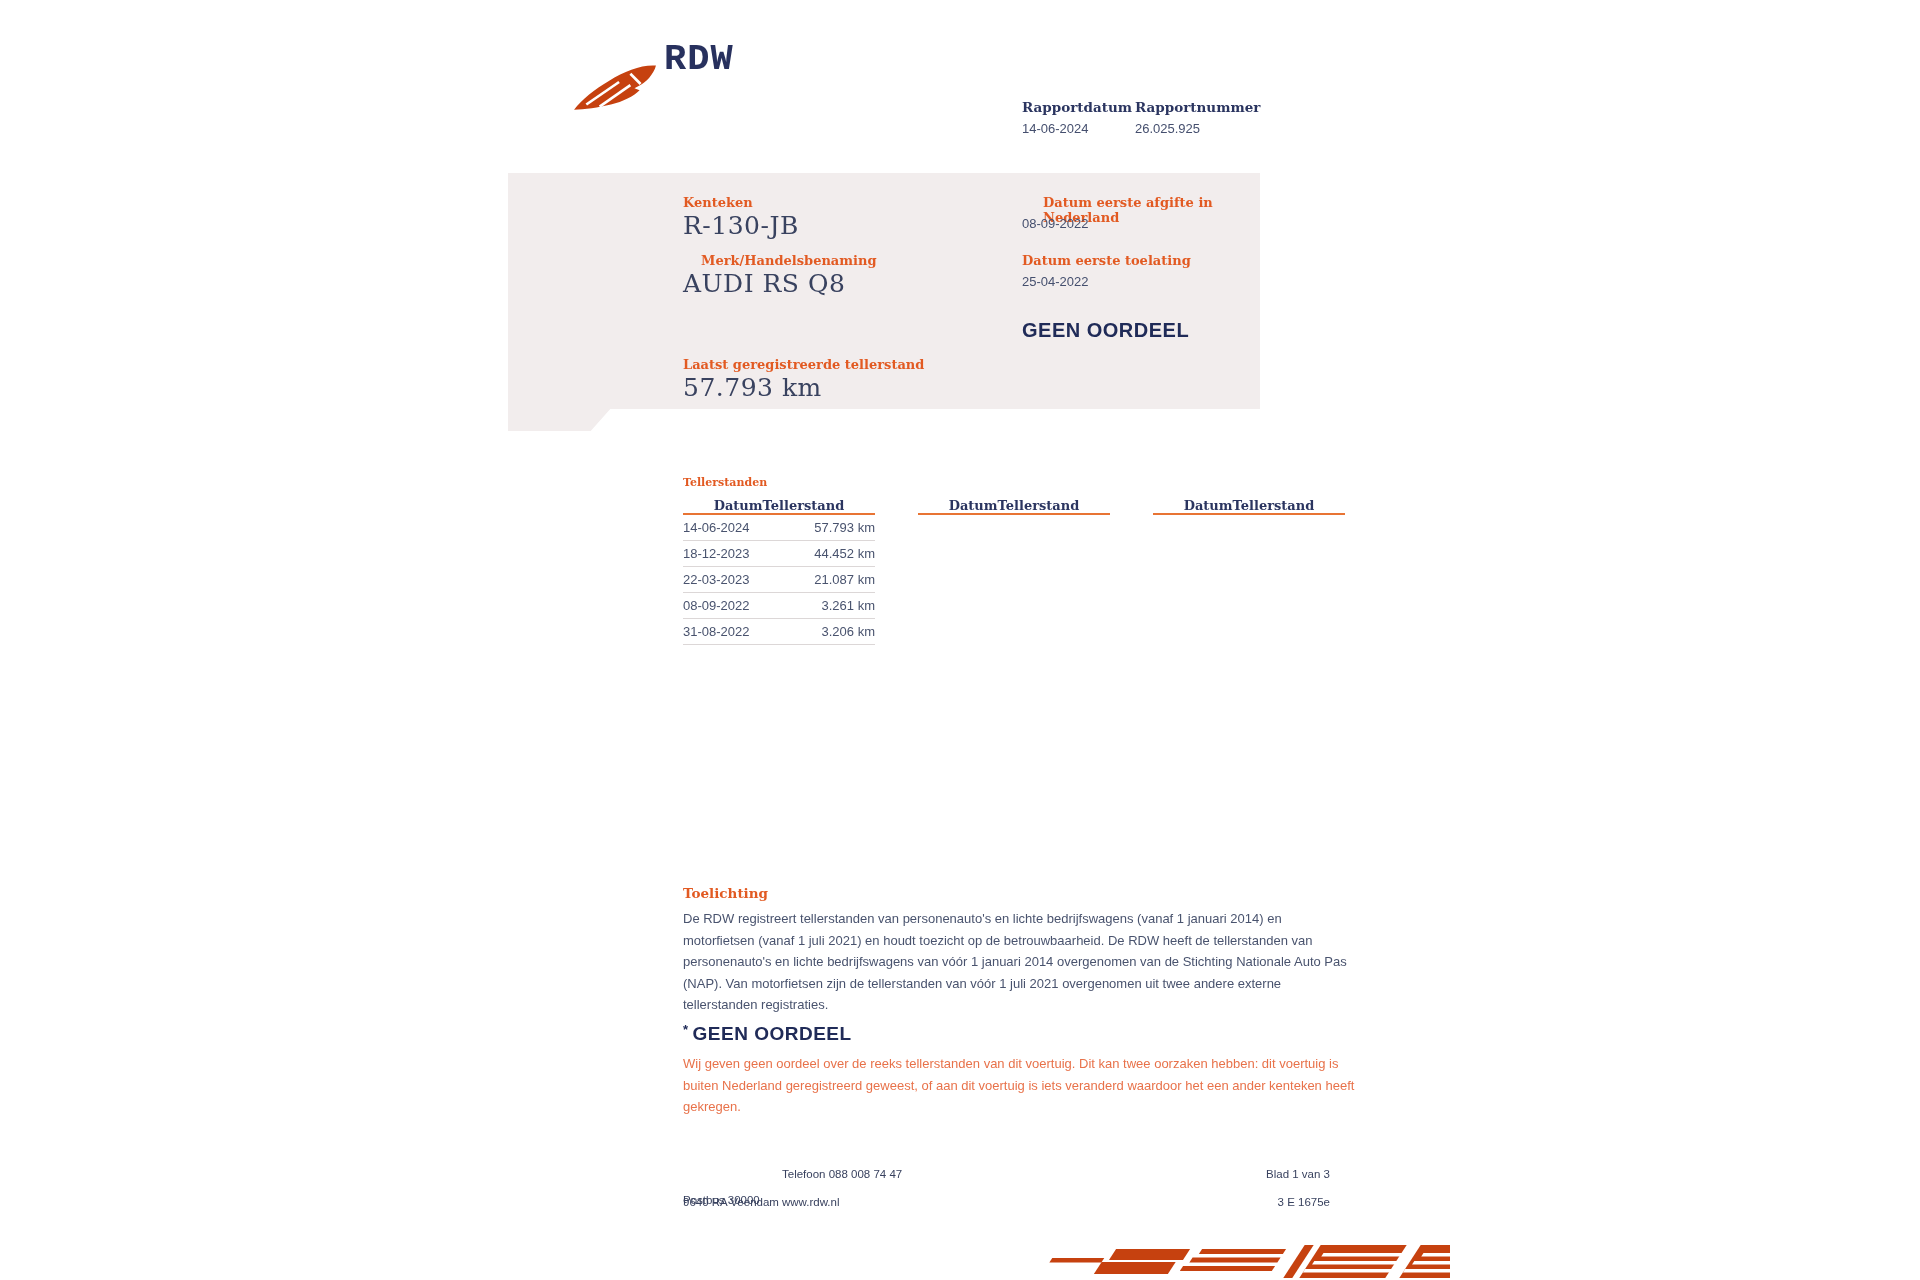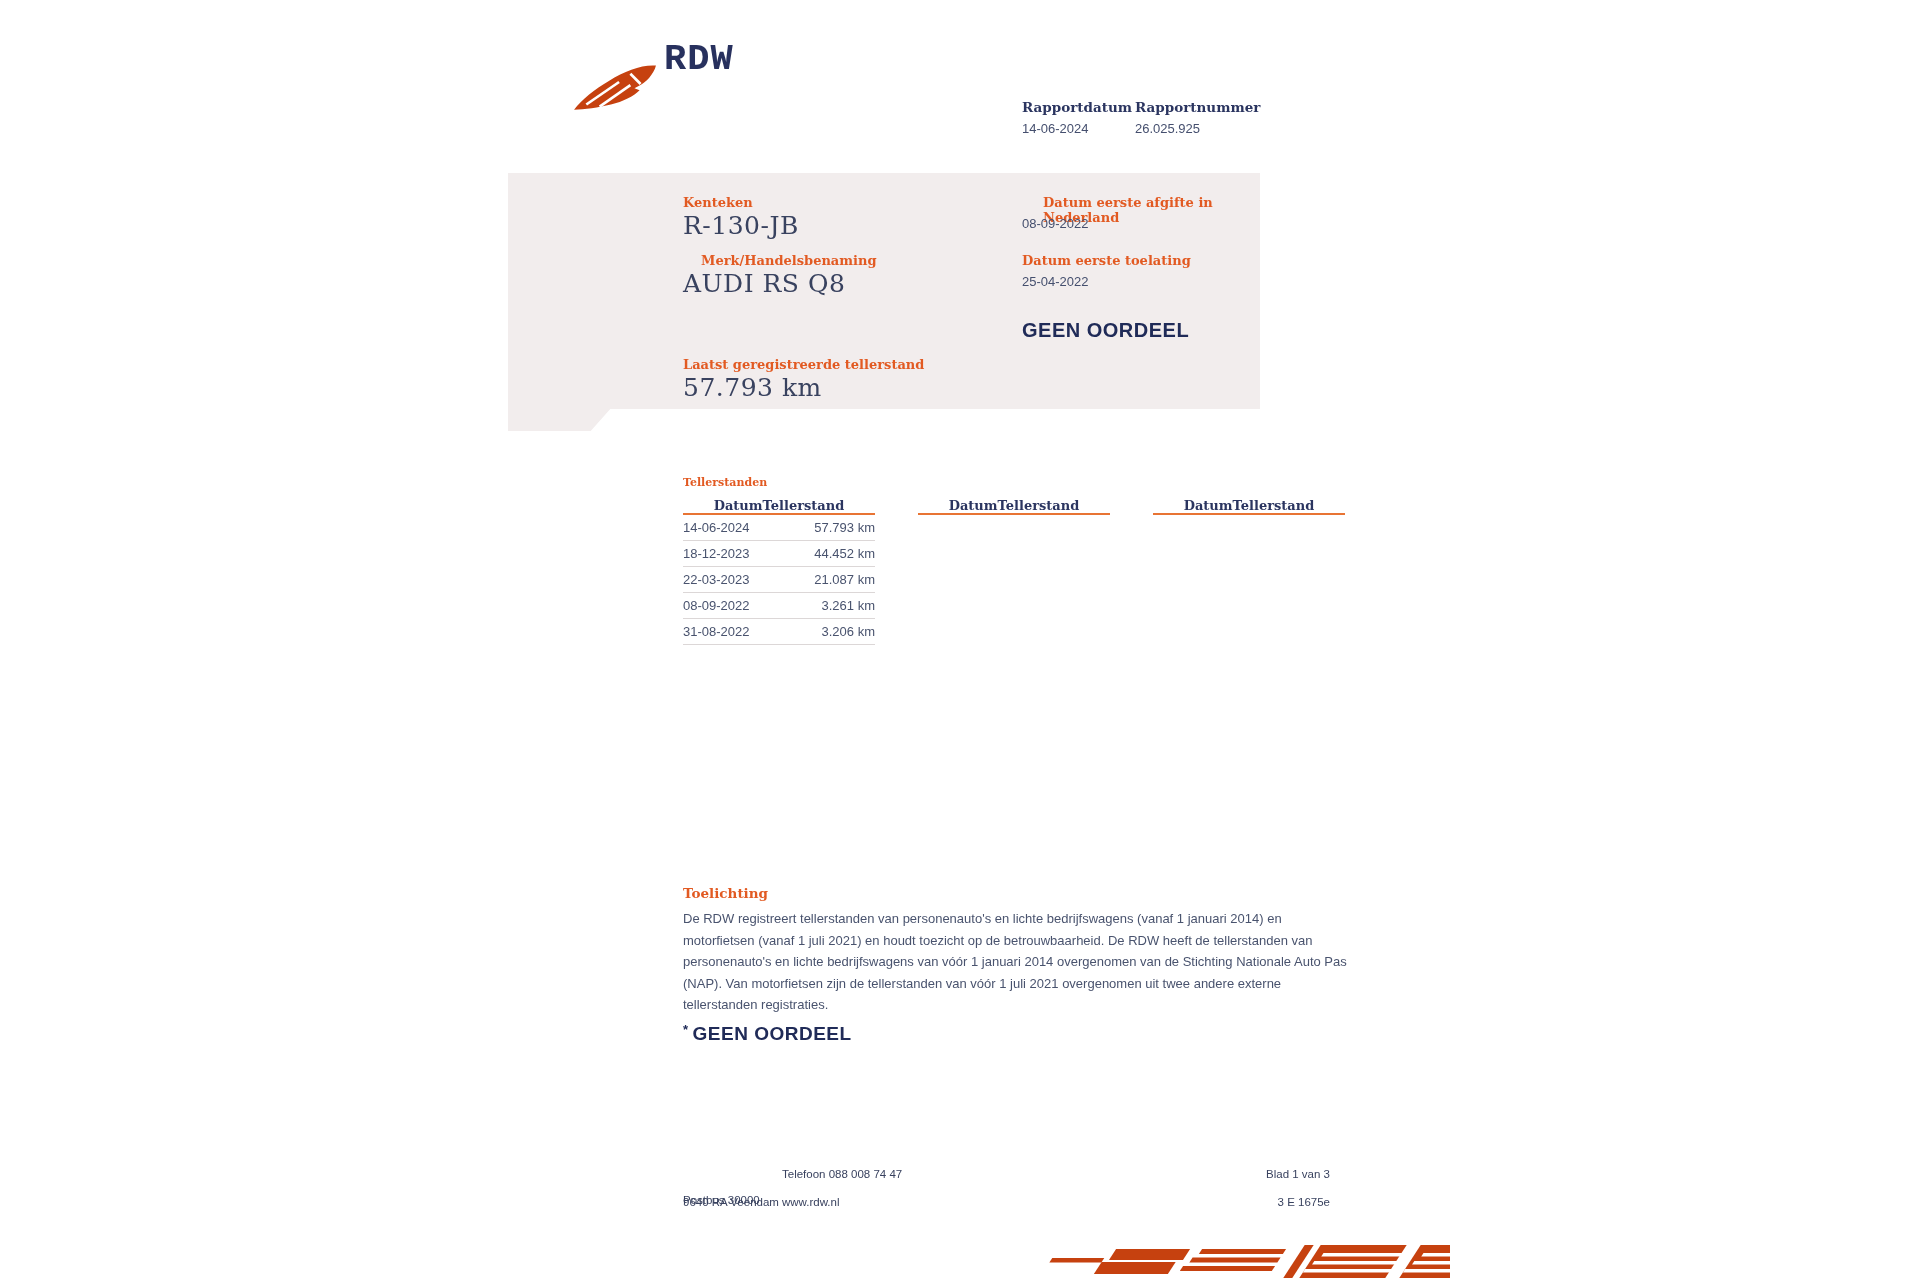--- a/index.html
+++ b/index.html
@@ -174,20 +174,21 @@
       <div class="thead">
         <span>Datum</span>
         <span>Tellerstand</span>
       </div>
     </div>
   </div>
 
   <div class="section-title st-toelichting">Toelichting</div>
   <div class="body-par">De RDW registreert tellerstanden van personenauto's en lichte bedrijfswagens (vanaf 1 januari 2014) en motorfietsen (vanaf 1 juli 2021) en houdt toezicht op de betrouwbaarheid. De RDW heeft de tellerstanden van personenauto's en lichte bedrijfswagens van vóór 1 januari 2014 overgenomen van de Stichting Nationale Auto Pas (NAP). Van motorfietsen zijn de tellerstanden van vóór 1 juli 2021 overgenomen uit twee andere externe tellerstanden registraties.</div>
   <div class="verdict-heading"><span class="vmark">*</span><span>GEEN OORDEEL</span></div>
+  <div class="orange-par">Wij geven geen oordeel over de reeks tellerstanden van dit voertuig. Dit kan twee oorzaken hebben: dit voertuig is buiten Nederland geregistreerd geweest, of aan dit voertuig is iets veranderd waardoor het een ander kenteken heeft gekregen.</div>
 
   <div class="foot f-a1">Postbus 30000</div>
   <div class="foot f-a2">9640 RA Veendam</div>
   <div class="foot f-p">Telefoon 088 008 74 47</div>
   <div class="foot f-w">www.rdw.nl</div>
   <div class="foot f-page">Blad 1 van 3</div>
   <div class="foot f-code">3 E 1675e</div>
 
   <svg class="bottom-graphic" viewBox="0 0 410 37">
     <g transform="translate(14,0) skewX(-33)" fill="#C6410F">

